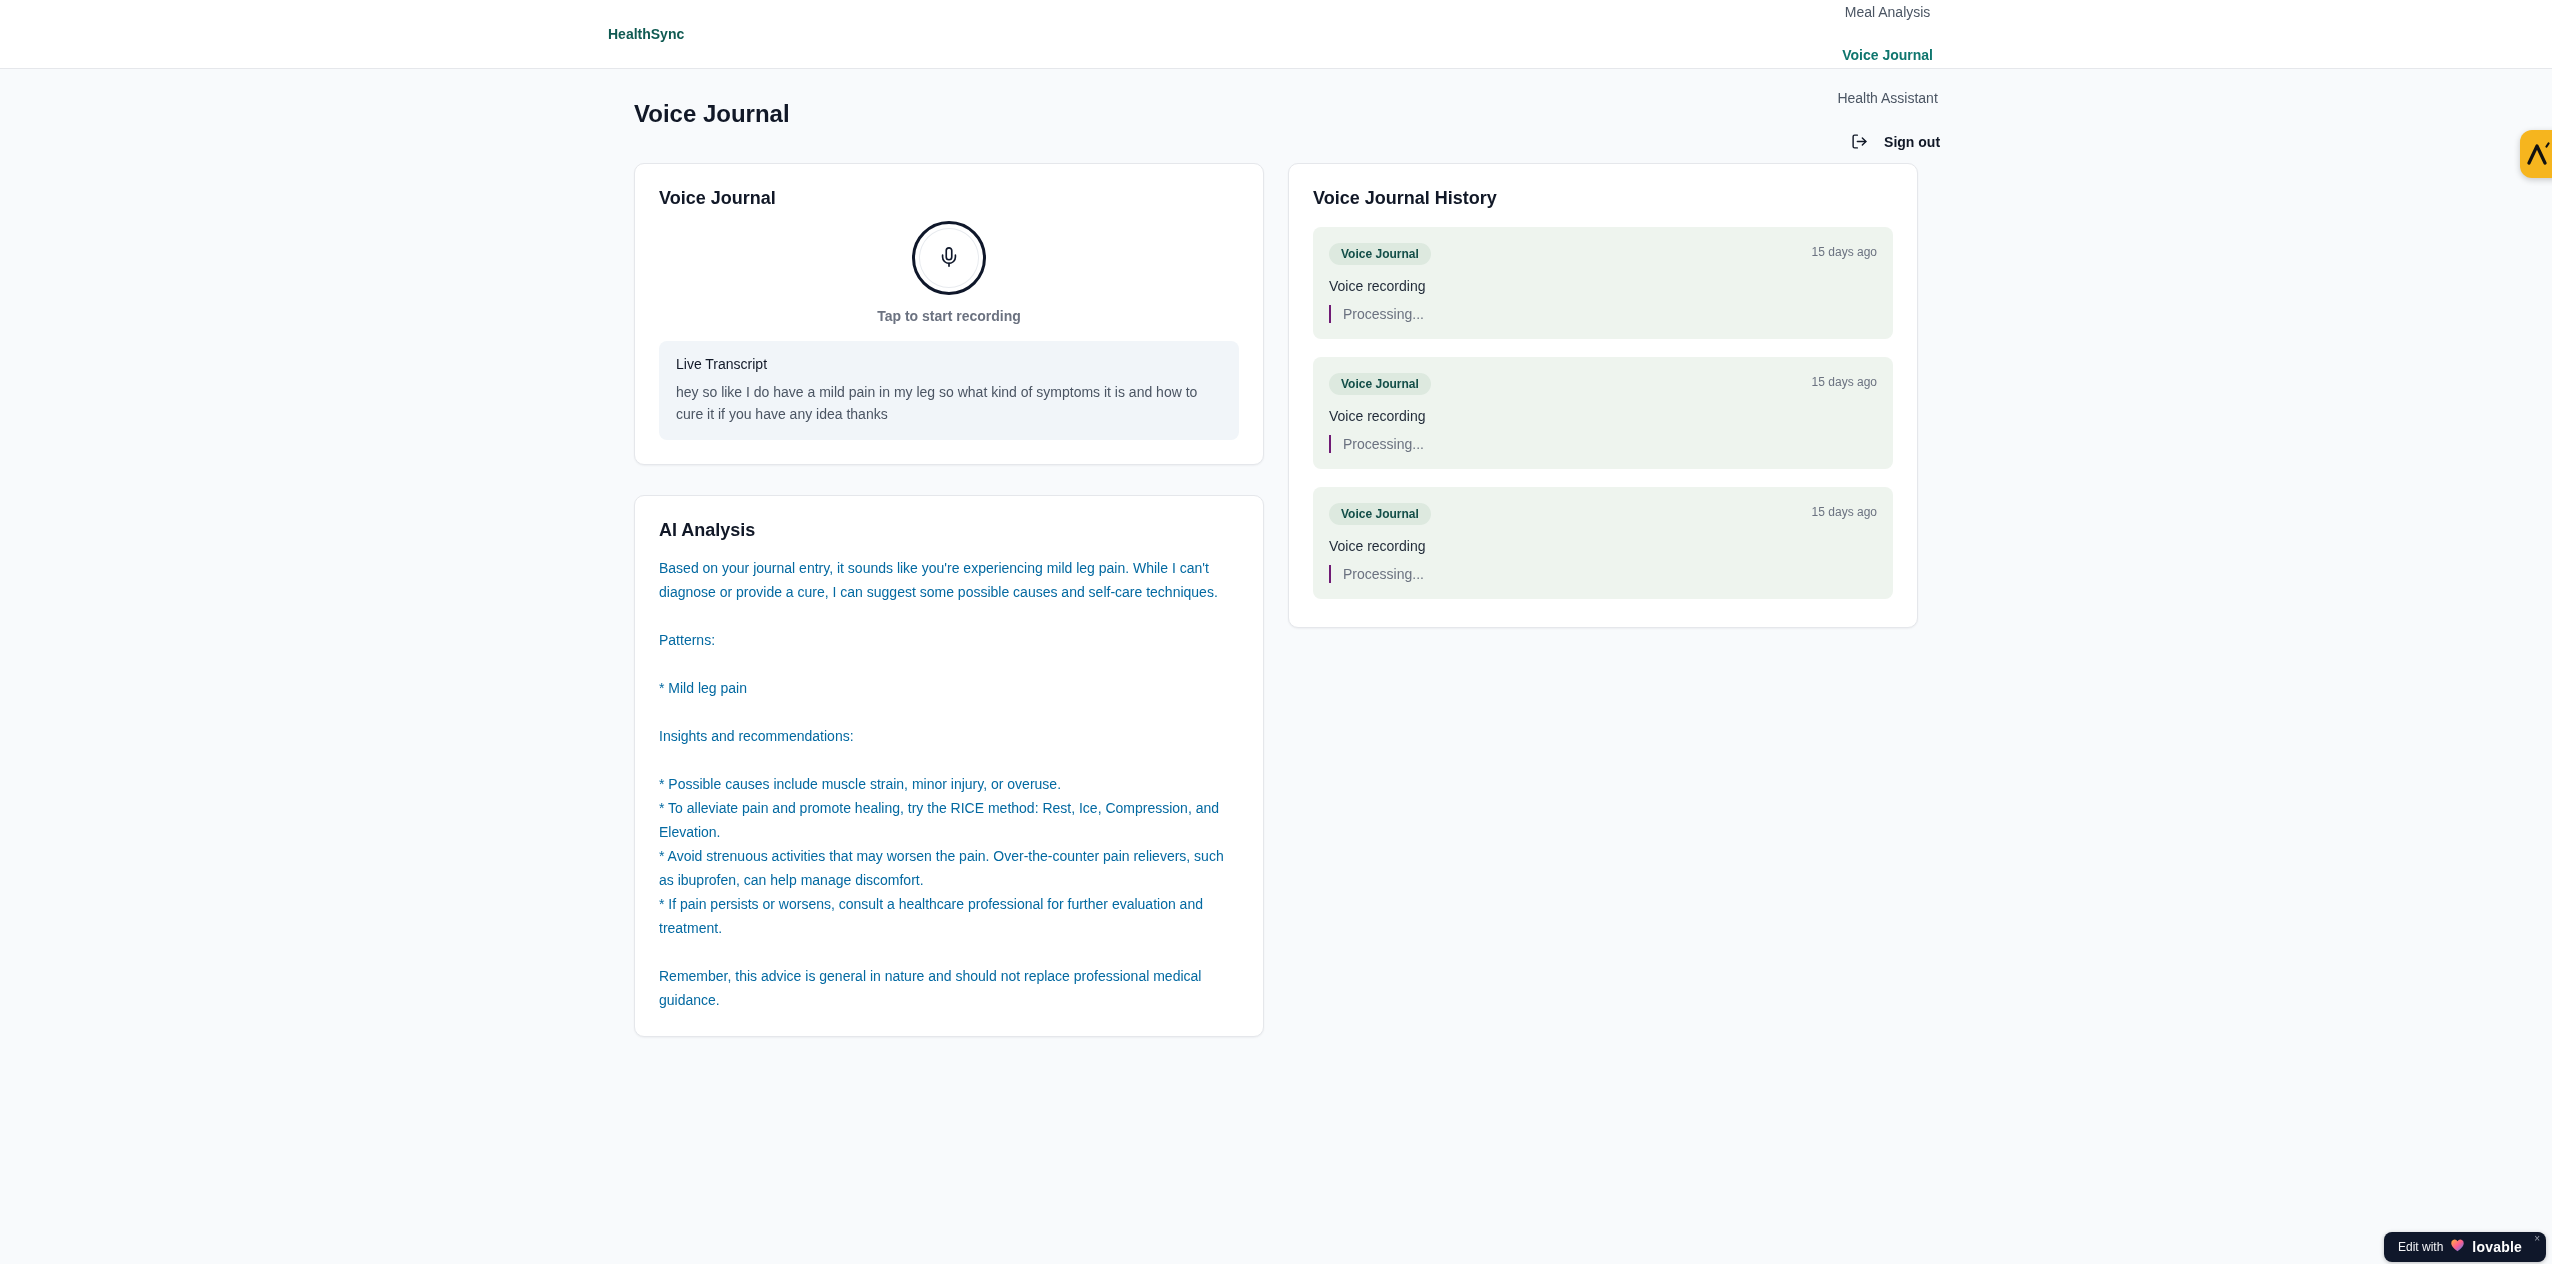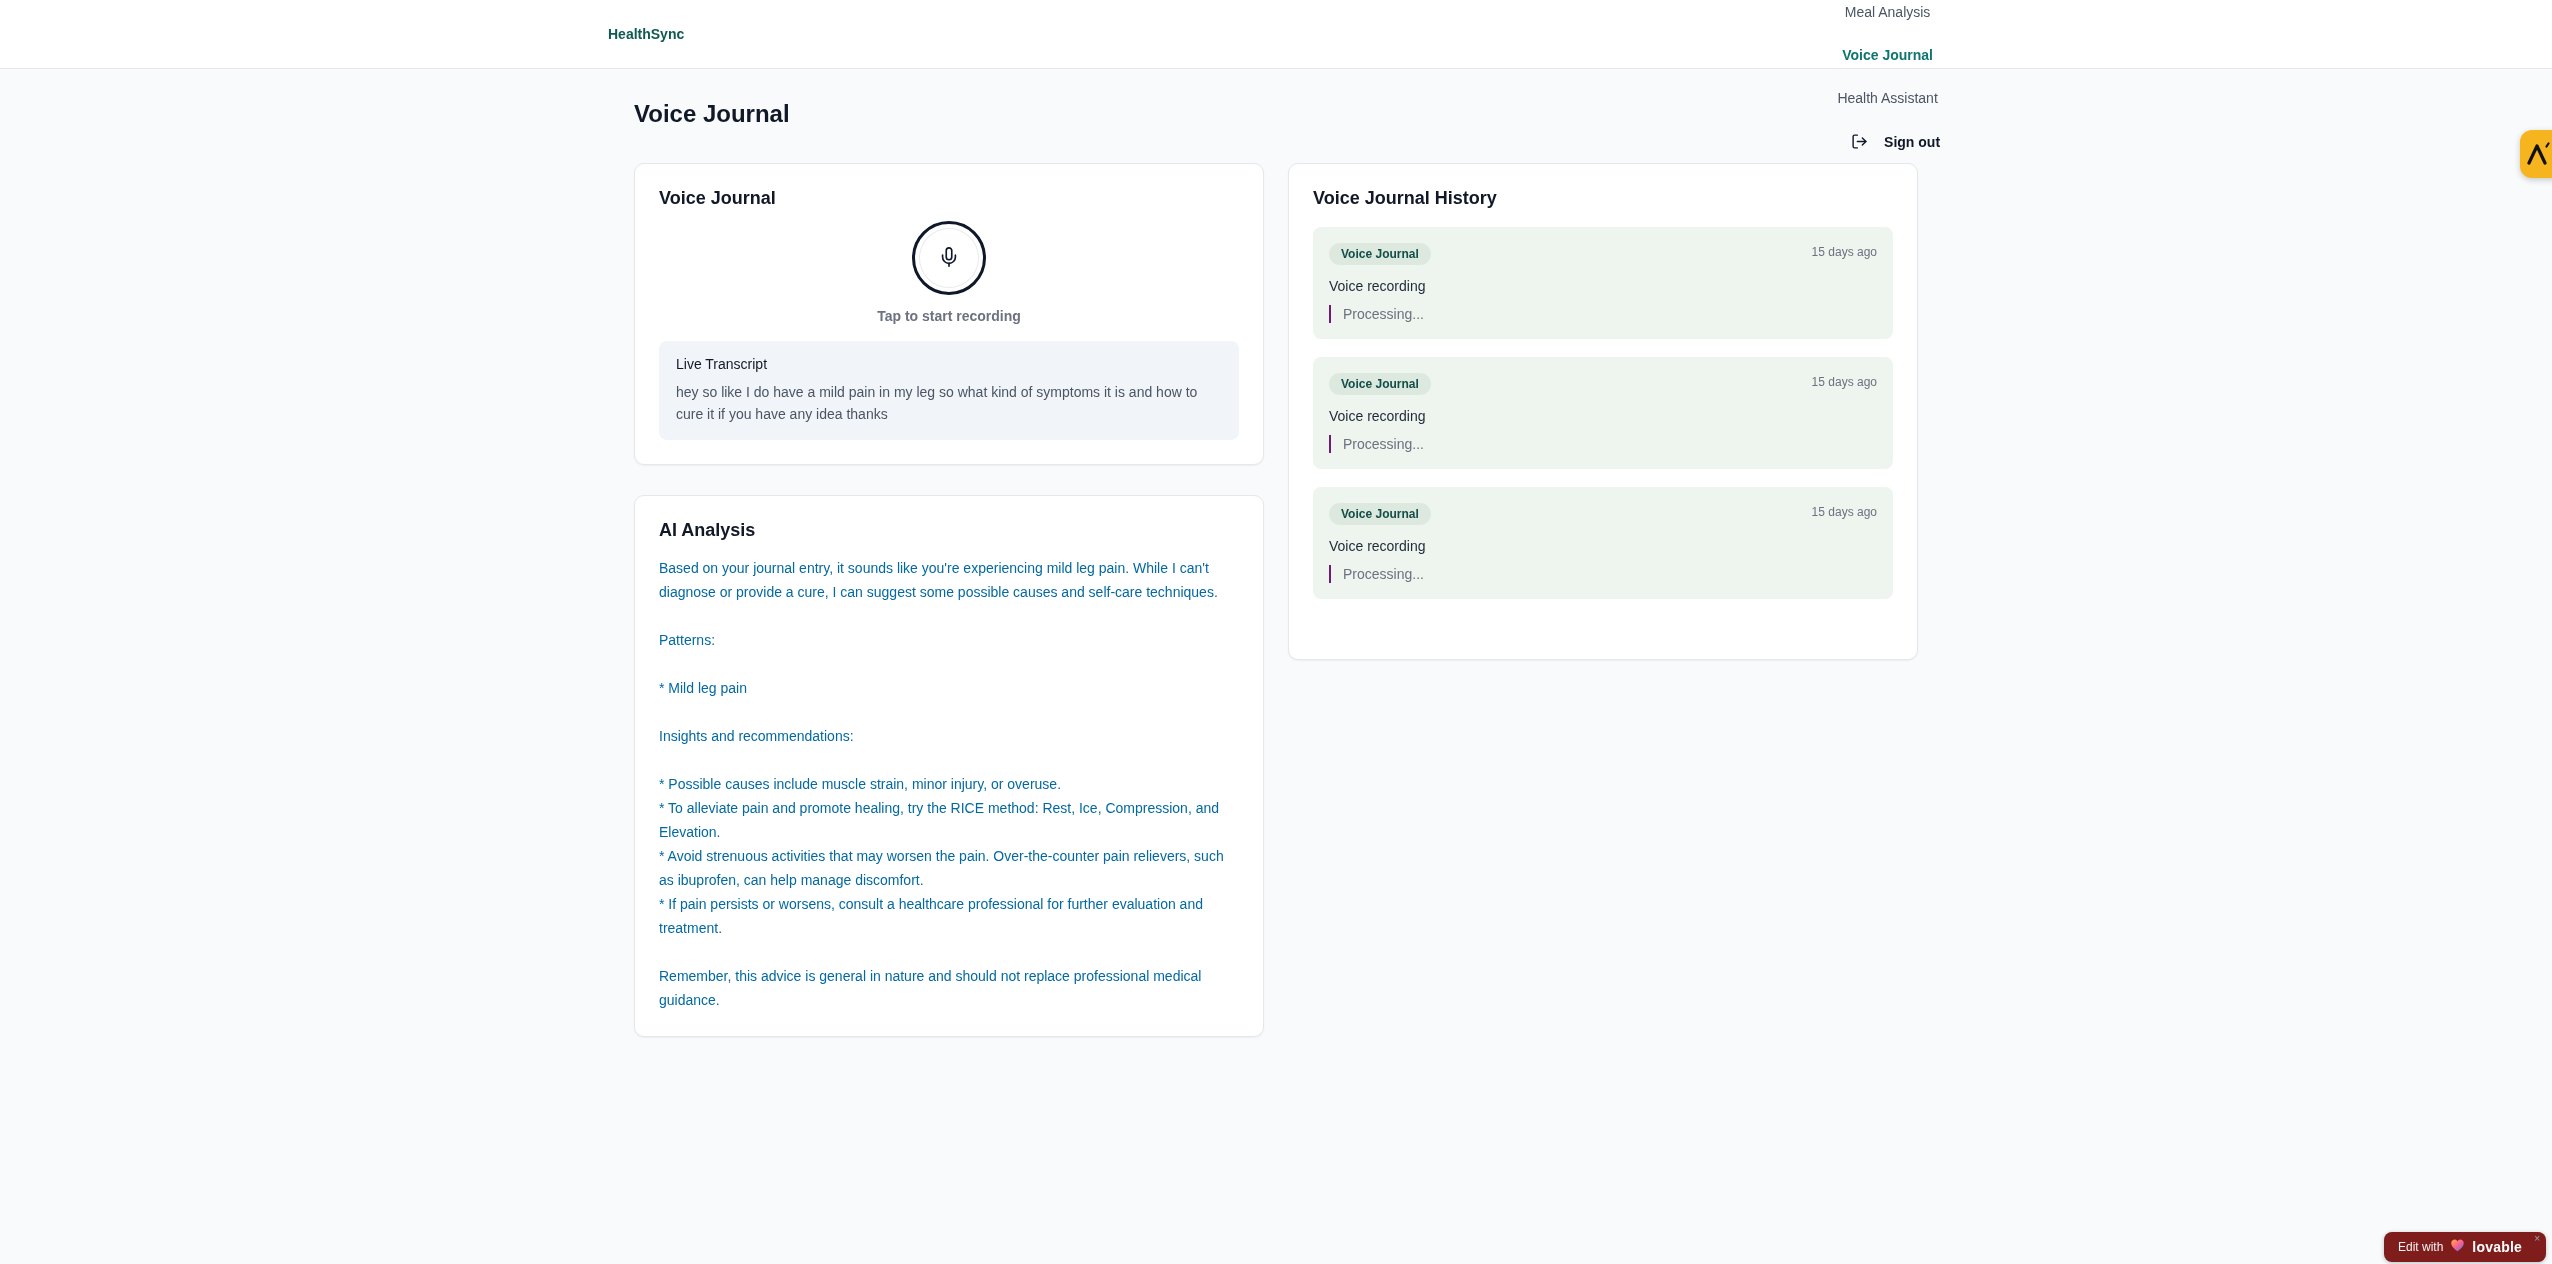--- a/index.html
+++ b/index.html
@@ -99,21 +99,21 @@
   .analysis-card { margin-top: 30px; }
   .analysis-body {
     margin-top: 15px;
     font-size: 14px;
     color: #0369a1;
     line-height: 24px;
     white-space: pre-line;
   }
 
   
-  .history-card { padding-bottom: 60px; }
+  .history-card { padding-bottom: 28px; }
   .history-entry {
     background: #eef4ee;
     border-radius: 8px;
     padding: 16px;
     margin-top: 18px;
     cursor: pointer;
   }
   .entry-head { display: flex; justify-content: space-between; align-items: flex-start; }
   .entry-badge {
     background: #dde9df;
@@ -145,21 +145,21 @@
     border-radius: 12px;
     cursor: pointer;
     box-shadow: 0 2px 6px rgba(0,0,0,.2);
   }
   .dev-fab svg { position: absolute; left: 5px; top: 12px; }
 
   .lovable-pill {
     position: absolute;
     right: 6px; bottom: 2px;
     height: 30px;
-    background: #7f1d1d;
+    background: #0f172a;
     border-radius: 8px;
     display: flex;
     align-items: center;
     gap: 7px;
     padding: 0 24px 0 14px;
     cursor: pointer;
     box-shadow: 0 1px 4px rgba(0,0,0,.25);
   }
   .lovable-edit { font-size: 12px; color: #f3f4f6; }
   .lovable-brand { font-size: 14px; font-weight: 800; color: #ffffff; letter-spacing: .2px; }

